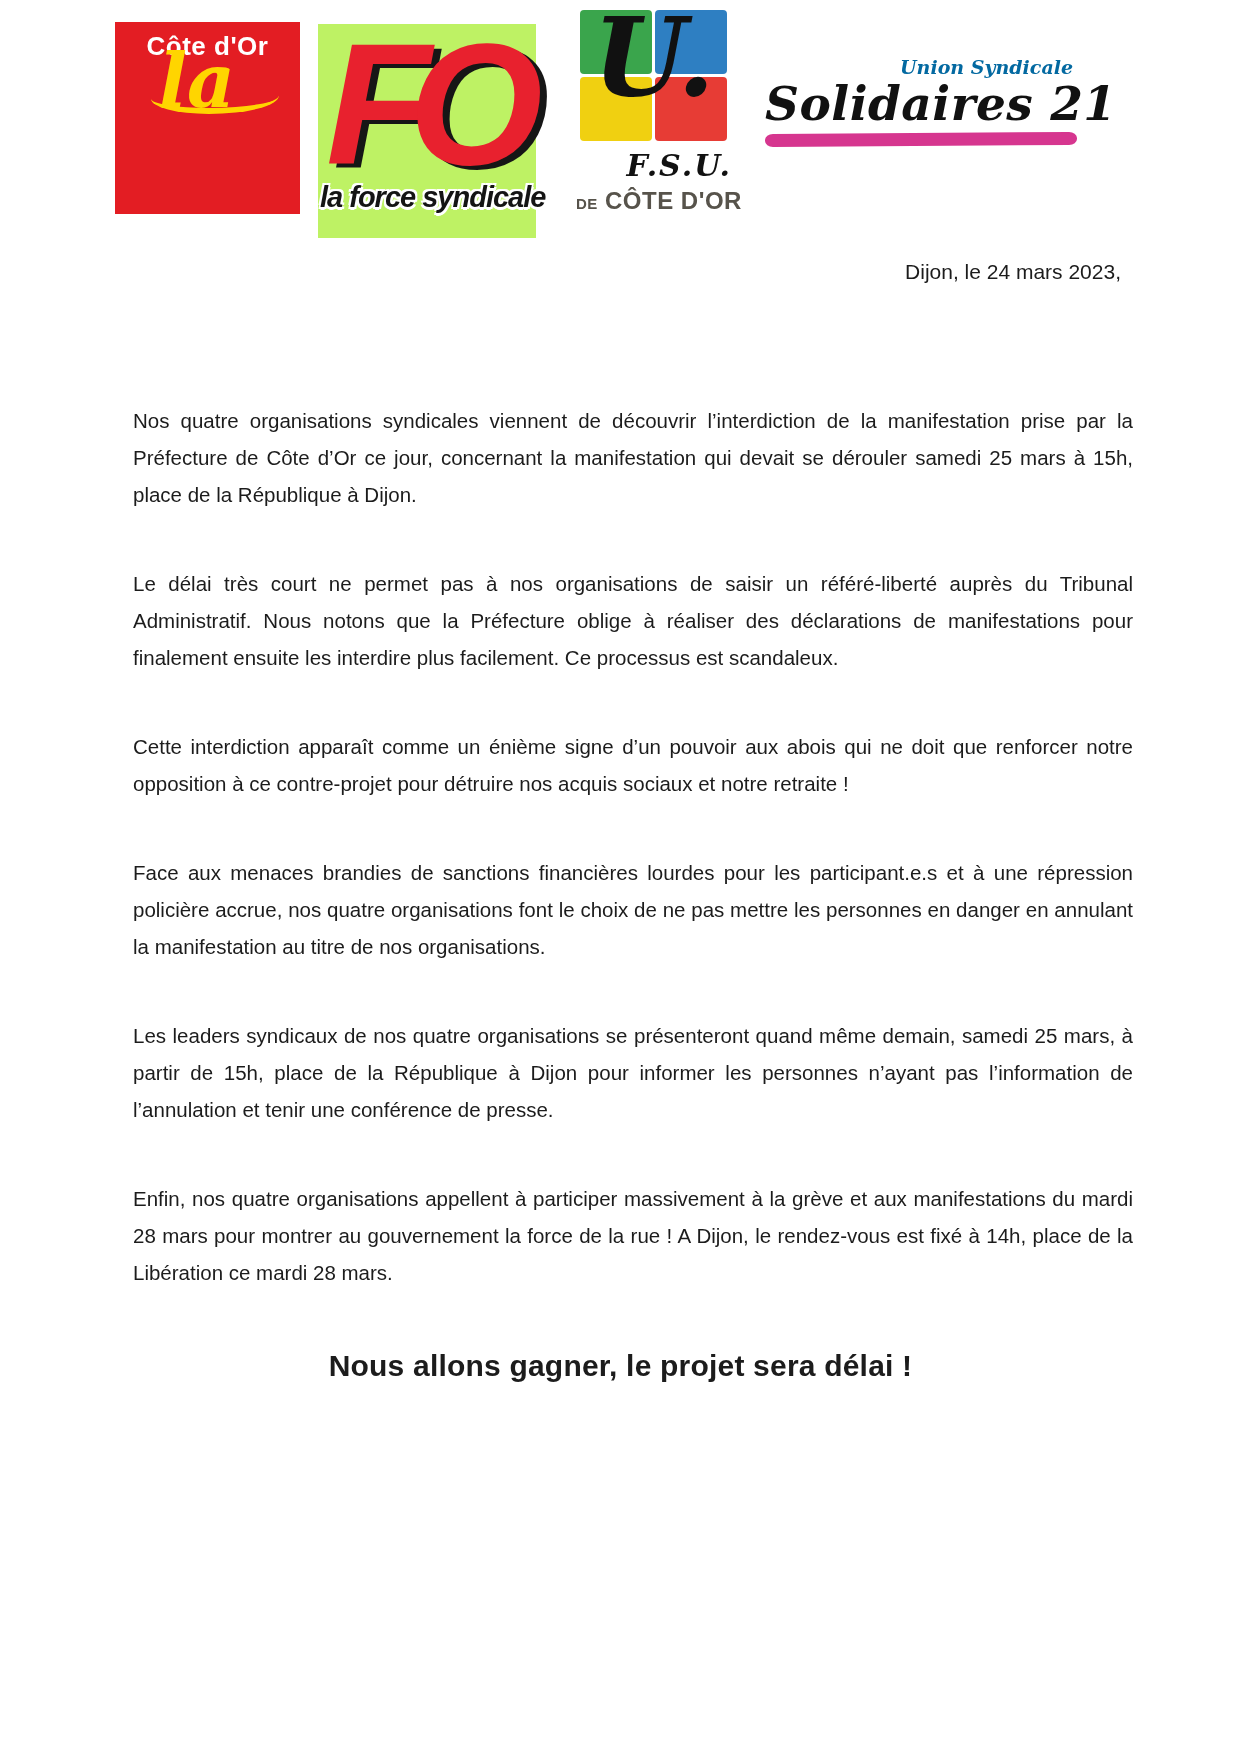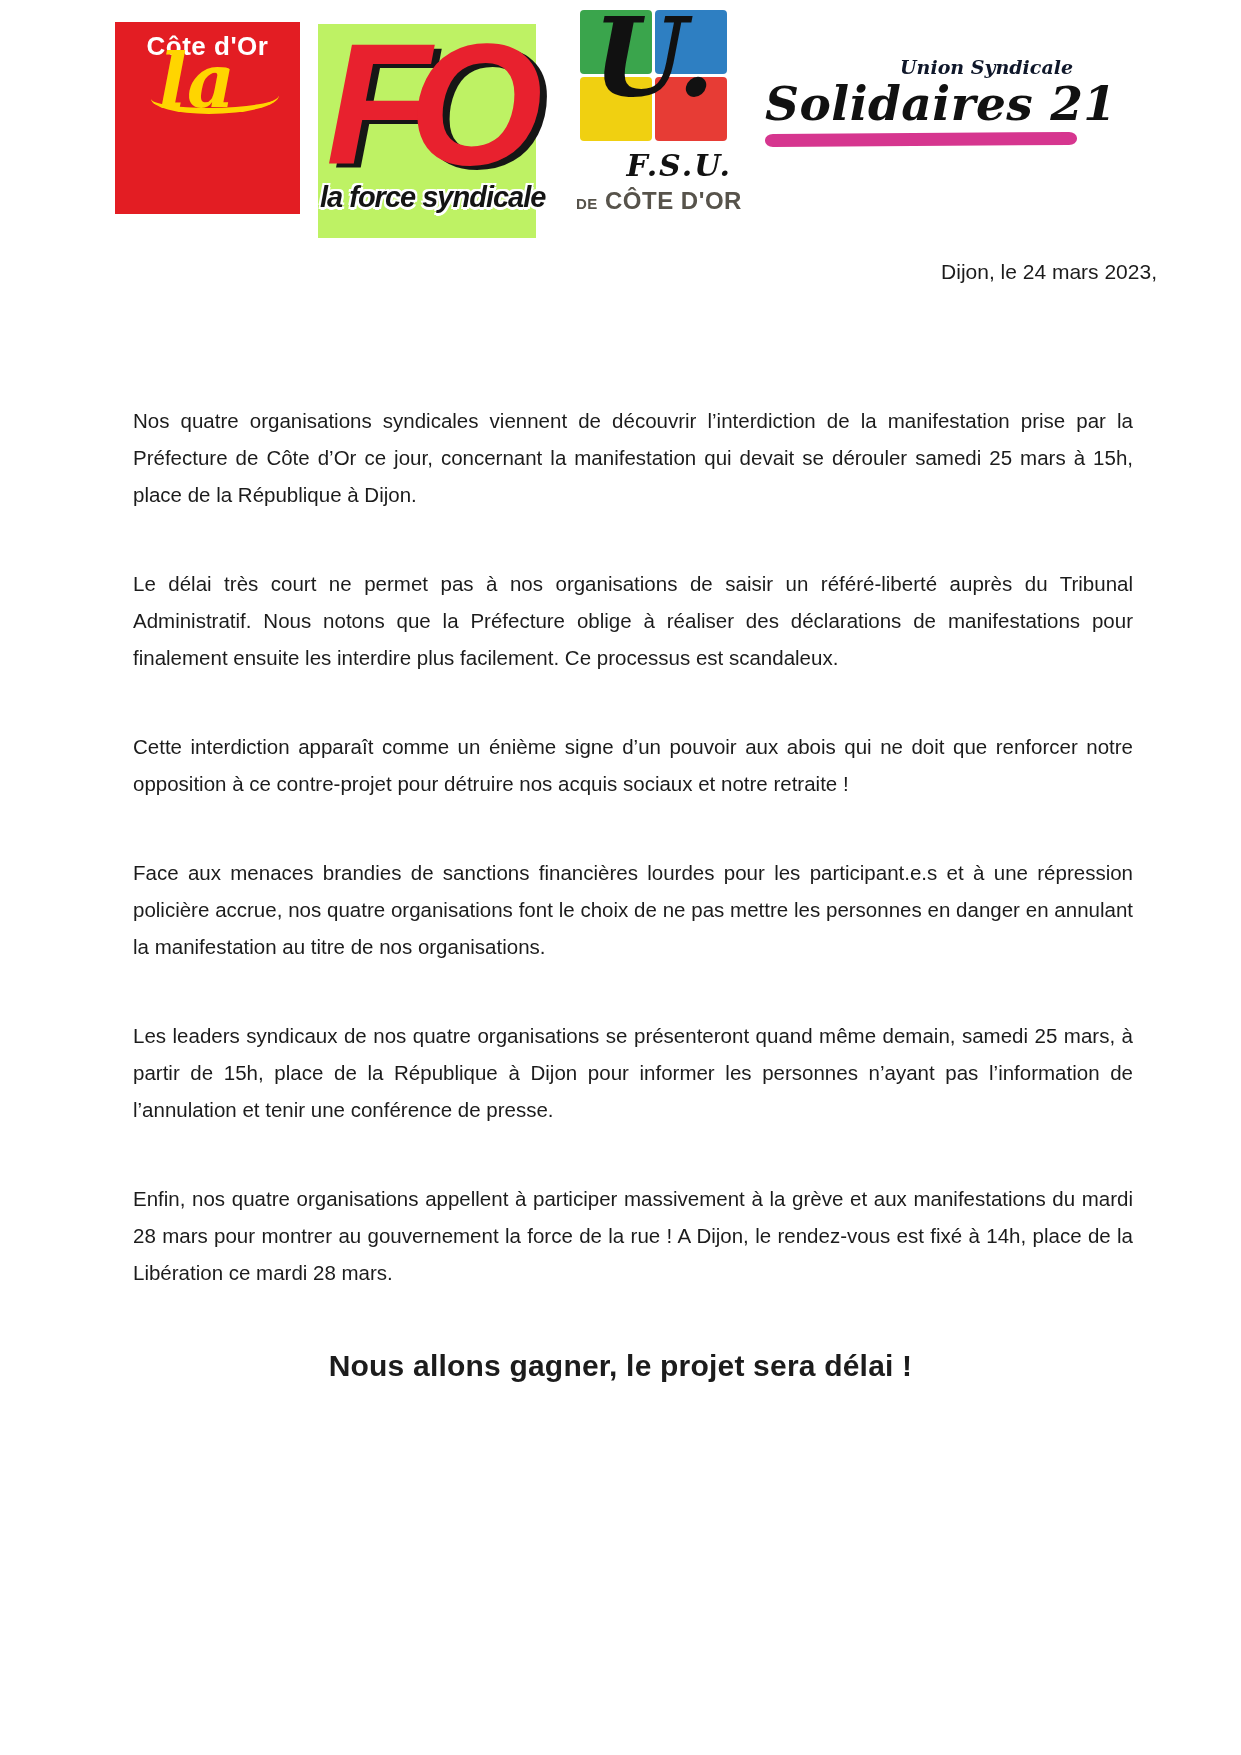--- a/index.html
+++ b/index.html
@@ -91,35 +91,35 @@
     font-size:24px; letter-spacing:0.5px; white-space:nowrap;
   }
   .fsu-region .small { font-size:15px; }
 
   
   .logo-solidaires {
     position:absolute; left:765px; top:56px; width:312px;
   }
   .sol-org {
     font-family:"DejaVu Serif", serif; font-style:italic; font-weight:700;
-    font-size:19px; text-align:right; padding-right:4px; color:#0f172a;
+    font-size:19px; text-align:right; padding-right:4px; color:#0369a1;
   }
   .sol-name {
     font-family:"DejaVu Serif", serif; font-style:italic; font-weight:700;
     font-size:47px; line-height:1.1; color:#111; white-space:nowrap; letter-spacing:0.5px;
   }
   .sol-underline {
     height:13px; background:#d6368f;
     border-radius:8px / 6px; margin-top:3px;
     transform:rotate(-0.4deg);
   }
 
   
   .dateline {
-    margin-top:20px; padding-right:84px;
+    margin-top:20px; padding-right:120px;
     text-align:right; font-size:21px;
   }
   .doc-title {
     margin-top:58px; text-align:center;
     font-size:25px; font-weight:700; letter-spacing:0.2px;
   }
   .body-text { margin:118px 108px 0 133px; }
   .body-text p {
     font-size:20.5px; line-height:37px;
     text-align:justify; margin:0 0 52px 0;

